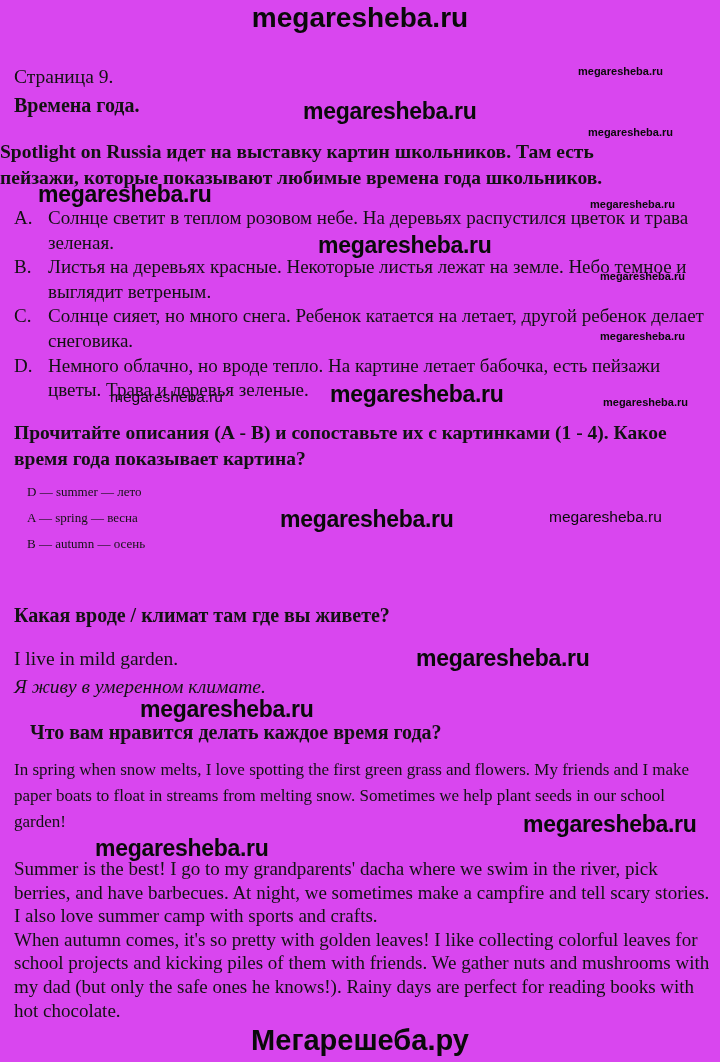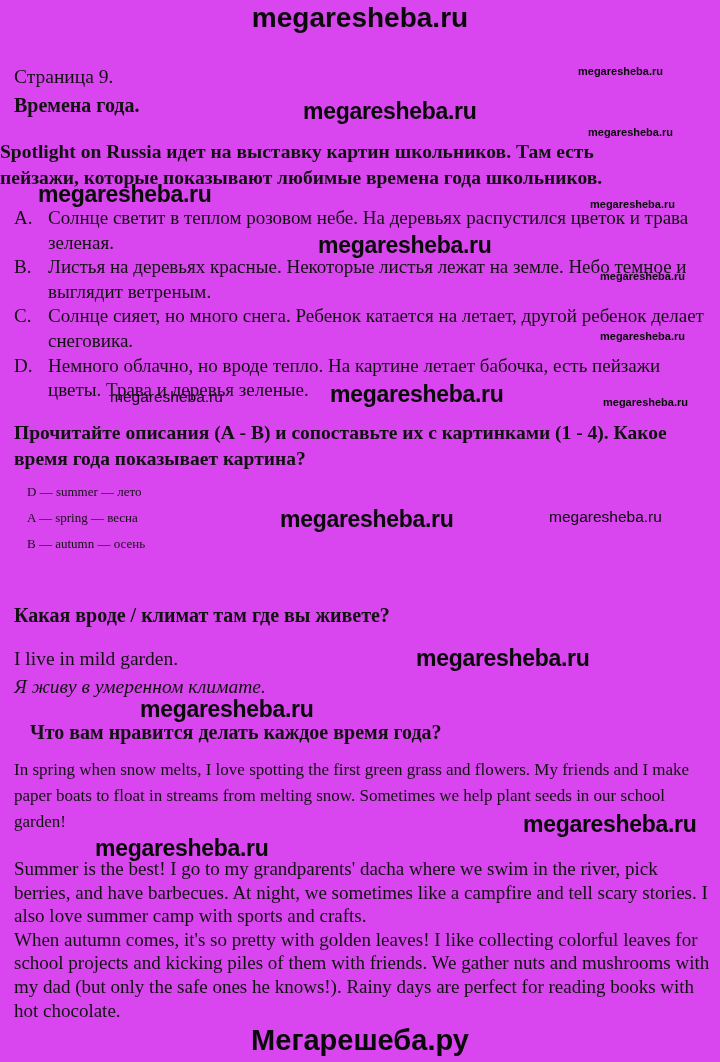--- a/index.html
+++ b/index.html
@@ -116,17 +116,17 @@
 
   <div class="abs" id="answer-en">I live in mild garden.</div>
 
   <div class="abs" id="answer-ru">Я живу в умеренном климате.</div>
 
   <div class="abs" id="activities-heading">Что вам нравится делать каждое время года?</div>
 
   <div class="abs" id="essay-spring">In spring when snow melts, I love spotting the first green grass and flowers. My friends and I make paper boats to float in streams from melting snow. Sometimes we help plant seeds in our school garden!</div>
 
   <div class="abs" id="essay-rest">
-    <p>Summer is the best! I go to my grandparents' dacha where we swim in the river, pick berries, and have barbecues. At night, we sometimes like a campfire and tell scary stories. I also love summer camp with sports and crafts.</p>
+    <p>Summer is the best! I go to my grandparents' dacha where we swim in the river, pick berries, and have barbecues. At night, we sometimes make a campfire and tell scary stories. I also love summer camp with sports and crafts.</p>
     <p>When autumn comes, it's so pretty with golden leaves! I like collecting colorful leaves for school projects and kicking piles of them with friends. We gather nuts and mushrooms with my dad (but only the safe ones he knows!). Rainy days are perfect for reading books with hot chocolate.</p>
   </div>
 
 </div>
 
 </body></html>

